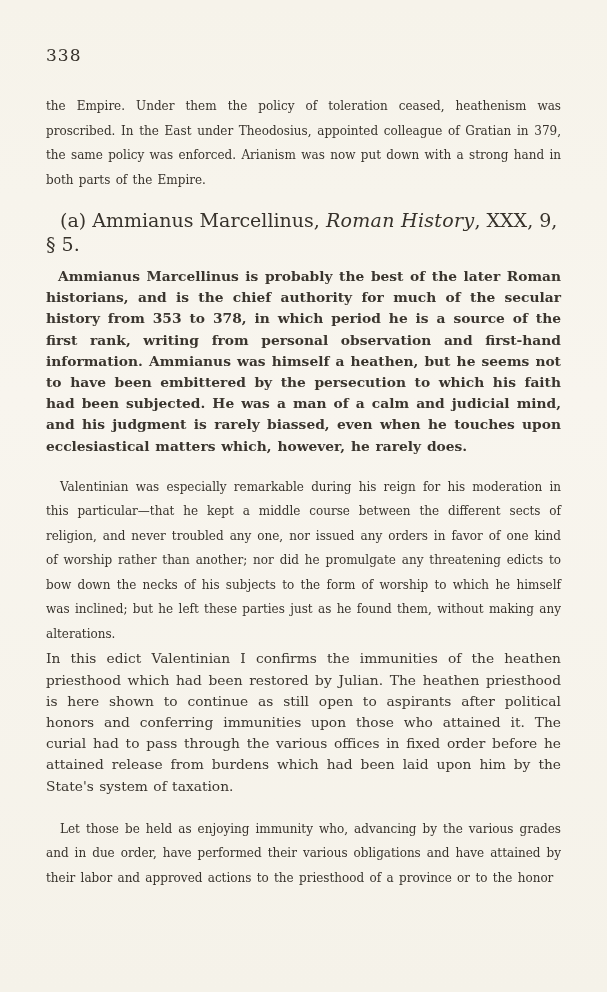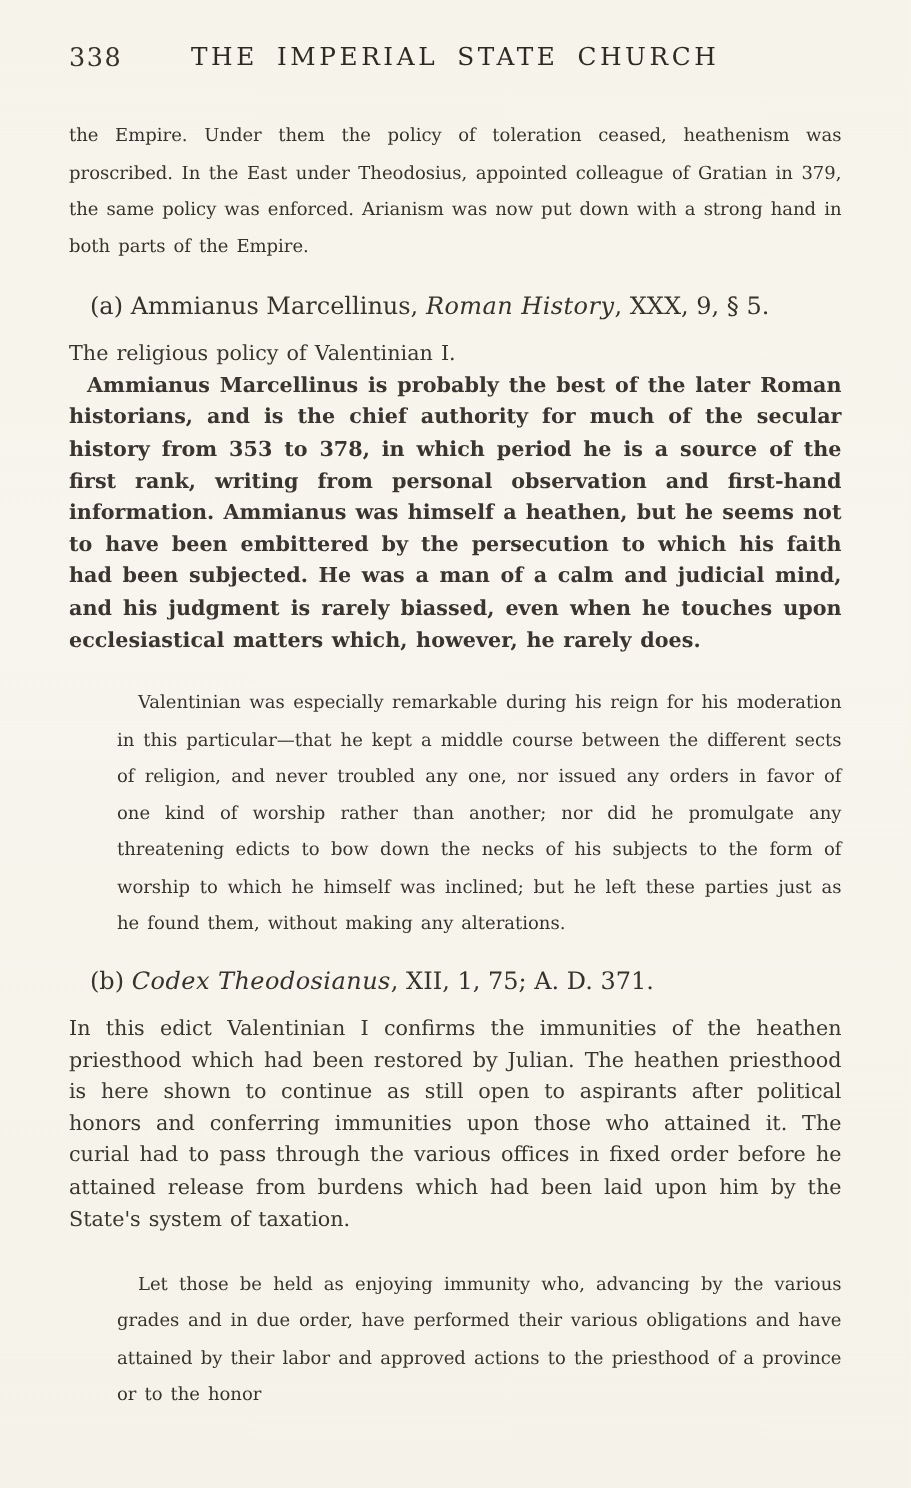--- a/index.html
+++ b/index.html
@@ -11,21 +11,21 @@
     height: 992px;
     background: #f7f4ec;
     overflow: hidden;
     font-family: "DejaVu Serif", "Liberation Serif", serif;
     color: #37322b;
   }
   .page {
     box-sizing: border-box;
     width: 607px;
     height: 992px;
-    padding: 28px 46px 16px 46px;
+    padding: 44px 46px 16px 46px;
     background: linear-gradient(180deg, #f6f3ea 0%, #f8f5ee 40%, #f5f2e9 100%);
   }
   .page-header {
     position: relative;
     height: 24px;
     margin-bottom: 26px;
   }
   .page-number {
     position: absolute;
     left: 0;
@@ -44,23 +44,23 @@
     word-spacing: 5px;
     color: #2f2a24;
   }
   p { margin: 0; }
   .body-text {
     font-size: 12px;
     line-height: 24.5px;
     text-align: justify;
     word-spacing: 1.5px;
   }
-  .indent { text-indent: 14px; margin-left: 32px; }
+  .indent { text-indent: 14px; }
   .citation {
-    font-size: 16px;
+    font-size: 19px;
     line-height: 24px;
     text-indent: 14px;
     margin-top: 16px;
     margin-bottom: 10px;
   }
   .citation i { letter-spacing: 0.3px; }
   .note-heading,
   .note-body {
     font-size: 13.8px;
     line-height: 21.2px;
@@ -74,37 +74,34 @@
   .gap-before-note { margin-top: 2px; }
   .gap-before-last { margin-top: 20px; }
 </style>
 </head>
 <body>
 
 <div class="page">
 
   <header class="page-header">
     <span class="page-number">338</span>
-    <span class="running-title">THE IMPERIAL STATE CHURCH</span>
   </header>
 
   <main>
 
     <p class="body-text">the Empire. Under them the policy of toleration ceased, heathenism was proscribed. In the East under Theodosius, appointed colleague of Gratian in 379, the same policy was enforced. Arianism was now put down with a strong hand in both parts of the Empire.</p>
 
     <p class="citation"><span>(a) Ammianus Marcellinus, </span><i>Roman History</i><span>, XXX, 9, § 5.</span></p>
 
     <div class="gap-before-note">
-      <p class="note-heading">The religious policy of Valentinian I.</p>
       <p class="note-body indent-small">Ammianus Marcellinus is probably the best of the later Roman historians, and is the chief authority for much of the secular history from 353 to 378, in which period he is a source of the first rank, writing from personal observation and first-hand information. Ammianus was himself a heathen, but he seems not to have been embittered by the persecution to which his faith had been subjected. He was a man of a calm and judicial mind, and his judgment is rarely biassed, even when he touches upon ecclesiastical matters which, however, he rarely does.</p>
     </div>
 
     <p class="body-text indent gap-before-main">Valentinian was especially remarkable during his reign for his moderation in this particular—that he kept a middle course between the different sects of religion, and never troubled any one, nor issued any orders in favor of one kind of worship rather than another; nor did he promulgate any threatening edicts to bow down the necks of his subjects to the form of worship to which he himself was inclined; but he left these parties just as he found them, without making any alterations.</p>
 
-    <p class="citation gap-before-citation-b"><span>(b) </span><i>Codex Theodosianus</i><span>, XII, 1, 75; A. D. 371.</span></p>
 
     <p class="note-body gap-before-note">In this edict Valentinian I confirms the immunities of the heathen priesthood which had been restored by Julian. The heathen priesthood is here shown to continue as still open to aspirants after political honors and conferring immunities upon those who attained it. The curial had to pass through the various offices in fixed order before he attained release from burdens which had been laid upon him by the State's system of taxation.</p>
 
     <p class="body-text indent gap-before-last">Let those be held as enjoying immunity who, advancing by the various grades and in due order, have performed their various obligations and have attained by their labor and approved actions to the priesthood of a province or to the honor</p>
 
   </main>
 
 </div>
 
 </body></html>

